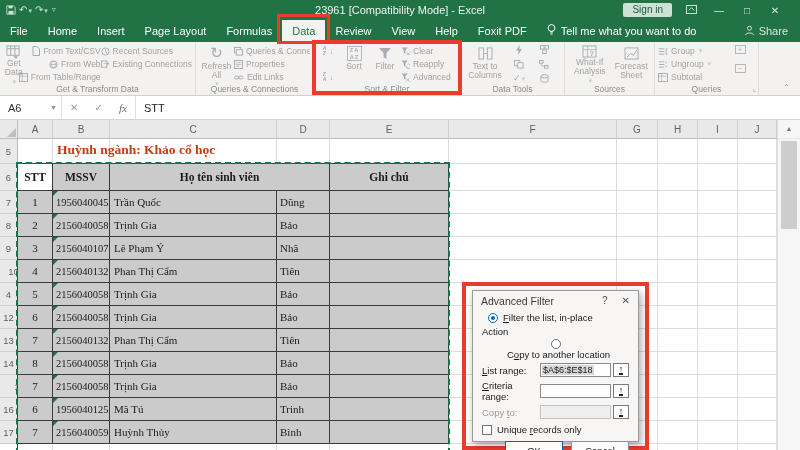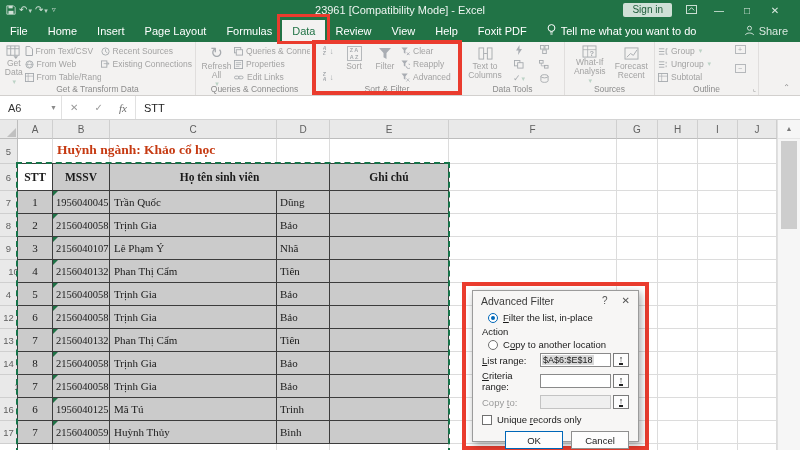--- a/index.html
+++ b/index.html
@@ -201,21 +201,21 @@
           <span class="bicon gi">
             <svg width="15" height="14" viewBox="0 0 16 15">
                 <rect x="1" y="1" width="13" height="10" fill="none" stroke="#a6aaae"></rect>
                 <path d="M1 4h13M5 1v10M9.5 1v10" stroke="#a6aaae"></path>
                 <path d="M8 12l2.5 3 2.5-3" fill="#a6aaae"></path>
               </svg>
           </span>
           <span>Get Data</span>
             <span class="caret">▾</span>
         </div>
-        <div class="rcol" style="width:76px;">
+        <div class="rcol" style="width:76px;align-items:flex-end;">
           <div class="rsmall">
             <span class="gi">
                 <svg width="8" height="10" viewBox="0 0 8 10">
                   <path d="M1 .5h4l2.5 2.5v6.5H1z" fill="none" stroke="#a6aaae"></path>
                 </svg>
               </span>
             <span>From Text/CSV</span>
           </div>
           <div class="rsmall">
             <span class="gi">
@@ -435,21 +435,21 @@
           <span>What-If Analysis</span>
             <span class="caret">▾</span>
         </div>
         <div class="rbig" style="width:40px;">
           <span class="bicon">
             <svg width="15" height="13" viewBox="0 0 16 14">
                 <rect x="1" y="1" width="14" height="12" fill="none" stroke="#a6aaae"></rect>
                 <path d="M3 11l4-4 3 2 4-6" fill="none" stroke="#a6aaae"></path>
               </svg>
           </span>
-          <span>Forecast Recent</span>
+          <span>Forecast Sheet</span>
         </div>
       </div>
       <div class="rlabel">Sources</div>
     </div>
 
     <div class="rgroup" style="width:104px;">
       <div class="ritems">
         <div class="rcol" style="width:72px;">
           <div class="rsmall">
             <span class="gi">
@@ -480,21 +480,21 @@
               </span>
             <span>Subtotal</span>
           </div>
         </div>
         <div class="rcol" style="width:20px; align-items:center;">
           <span class="minibox">+</span>
           <span class="minibox">−</span>
           <span></span>
         </div>
       </div>
-      <div class="rlabel">Outline</div>
+      <div class="rlabel">Queries</div>
       <span class="launcher">⌞</span>
     </div>
 
     <span id="ribbon-collapse">⌃</span>
   </div>
 
   <div id="fbar">
     <div id="namebox">
       <span>A6</span>
       <span class="caret2">▼</span>
@@ -762,21 +762,21 @@
         <span id="dlg-close">✕</span>
       </div>
       <div id="dlg-body">
         <div class="drow" style="padding-left:6px;">
           <span class="radio sel"></span>
           <span><span></span><u>F</u><span>ilter the list, in-place</span></span>
         </div>
         <div class="drow" style="margin-bottom:2px;">
           <span>Action</span>
         </div>
-        <div class="drow" style="padding-left:6px;">
+        <div class="drow" style="padding-left:6px;flex-direction:column;">
           <span class="radio"></span>
           <span><span>C</span><u>o</u><span>py to another location</span></span>
         </div>
         <div class="drow">
           <span class="flabel"><span></span><u>L</u><span>ist range:</span></span>
           <span class="finput">
               <span class="selval">$A$6:$E$18</span>
             </span>
           <span class="rngbtn">
               <span>↑</span>

